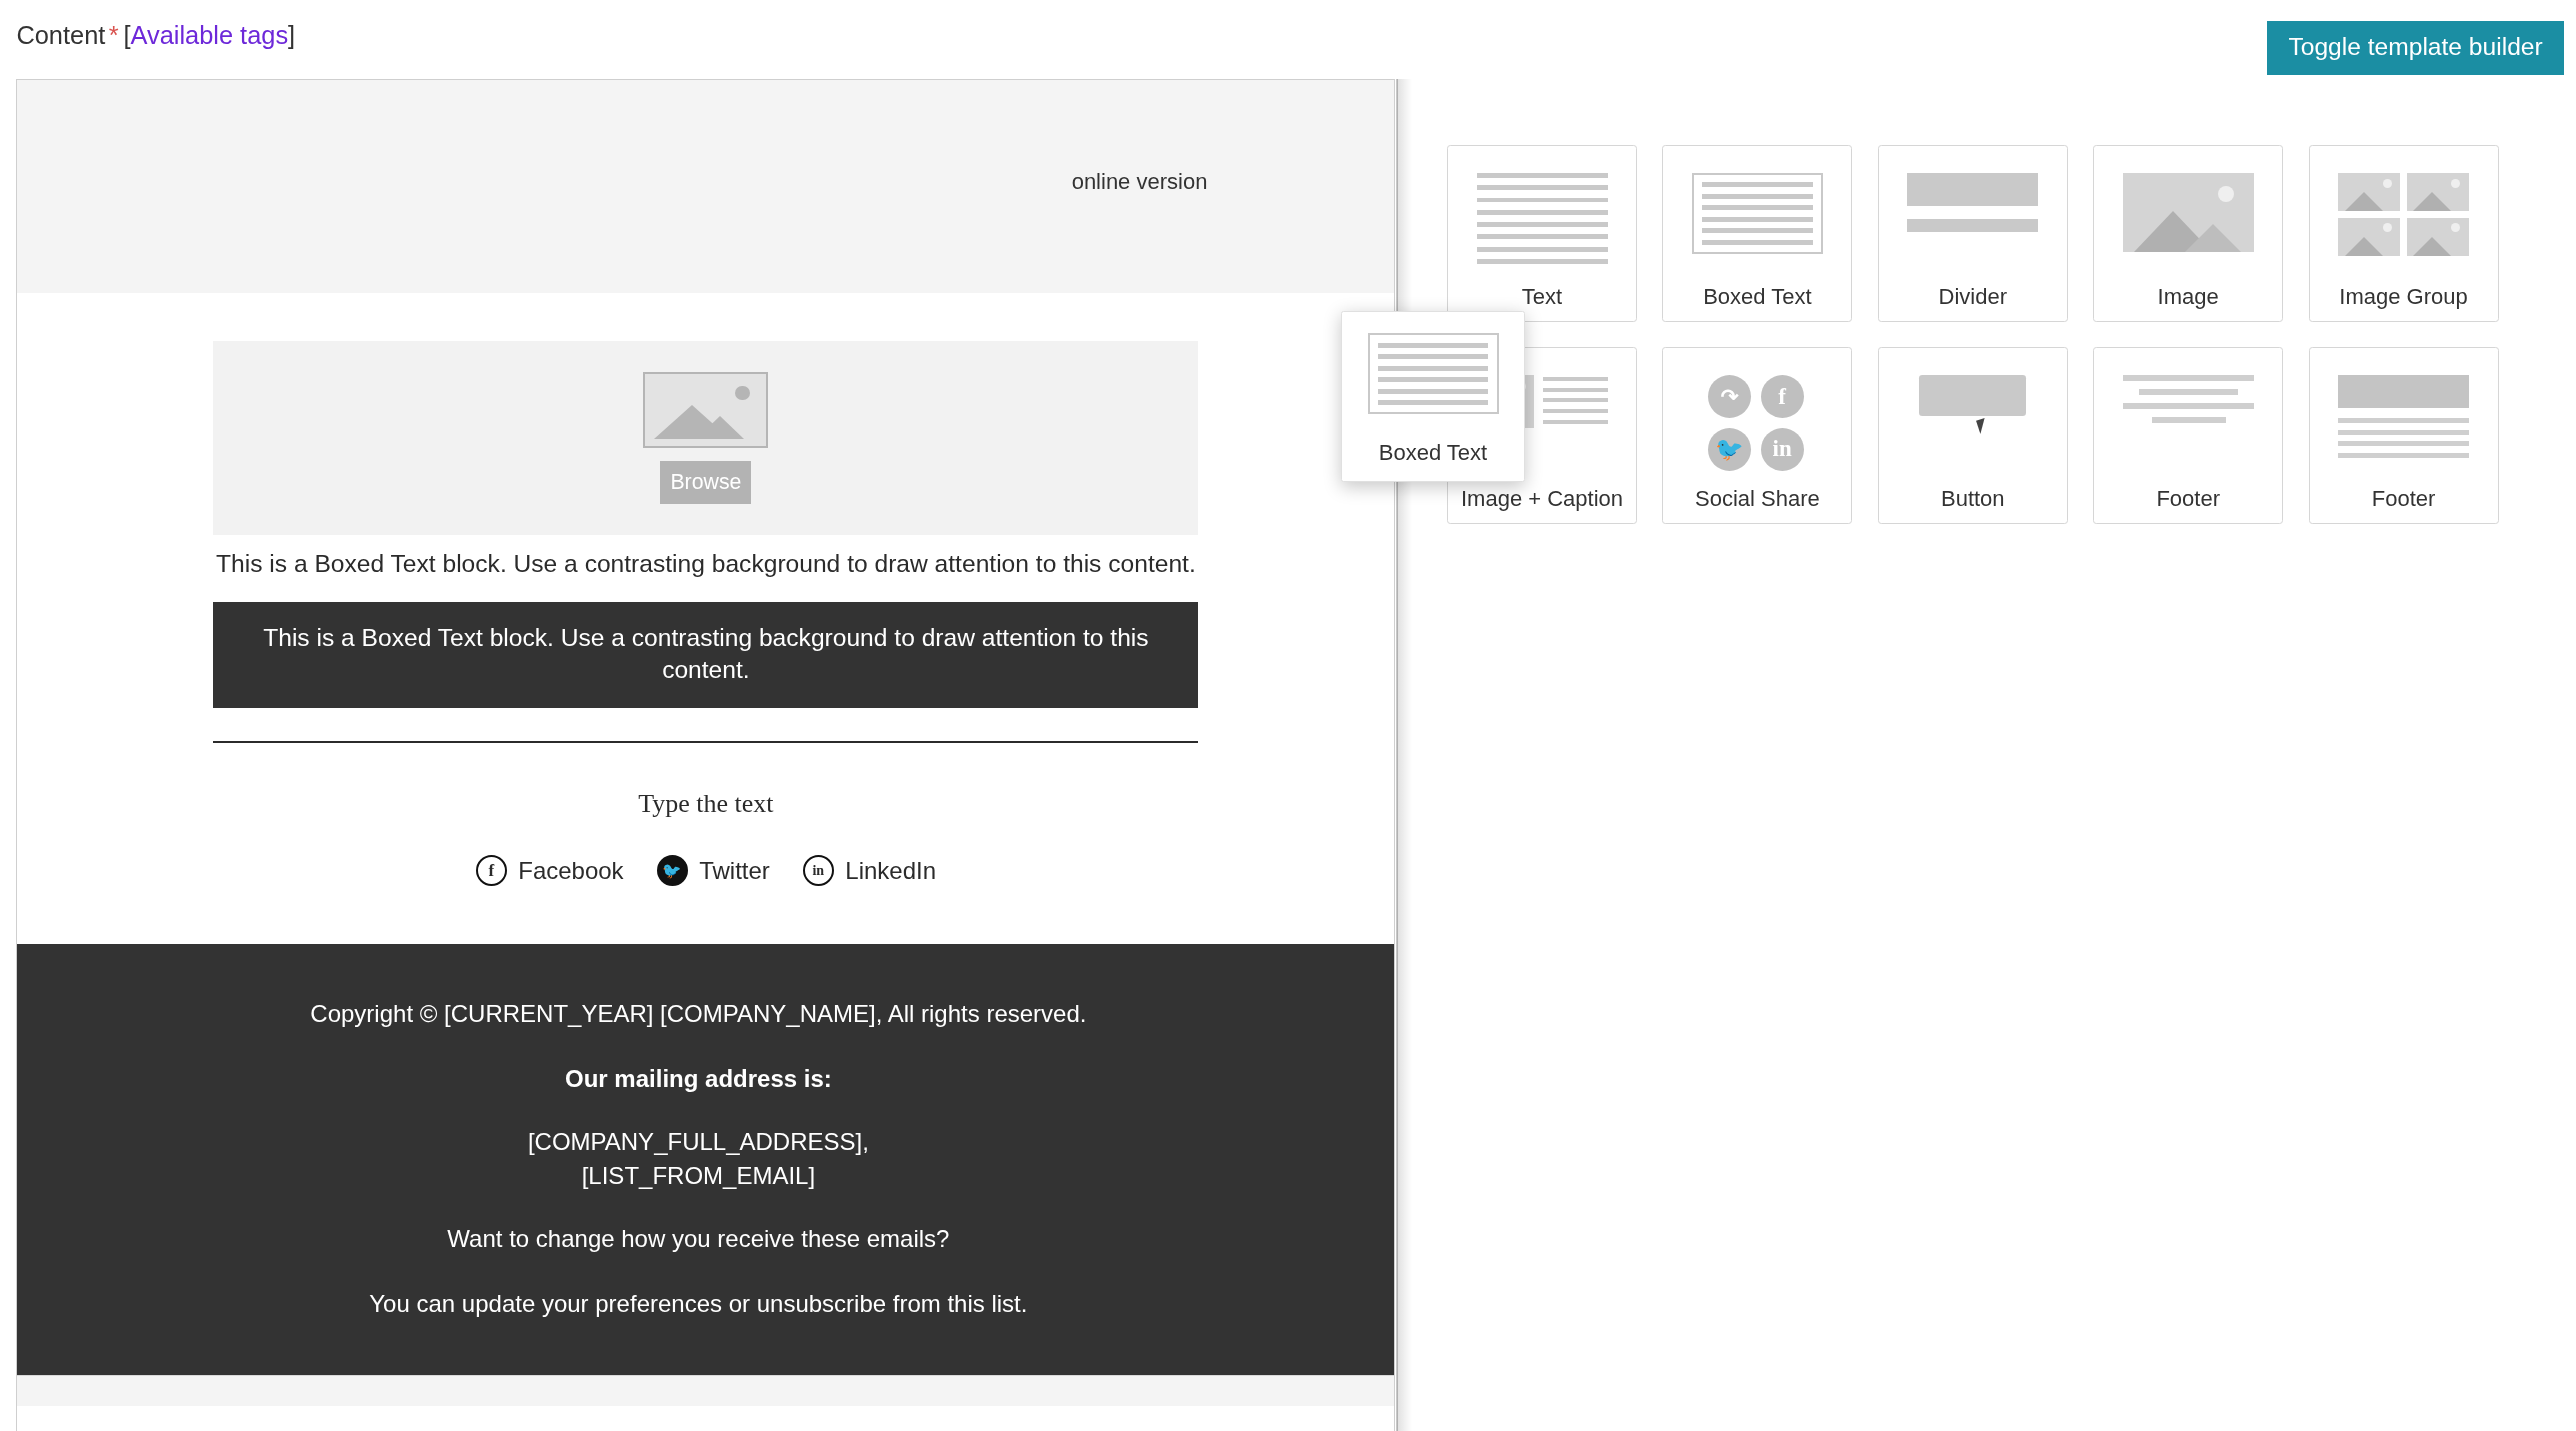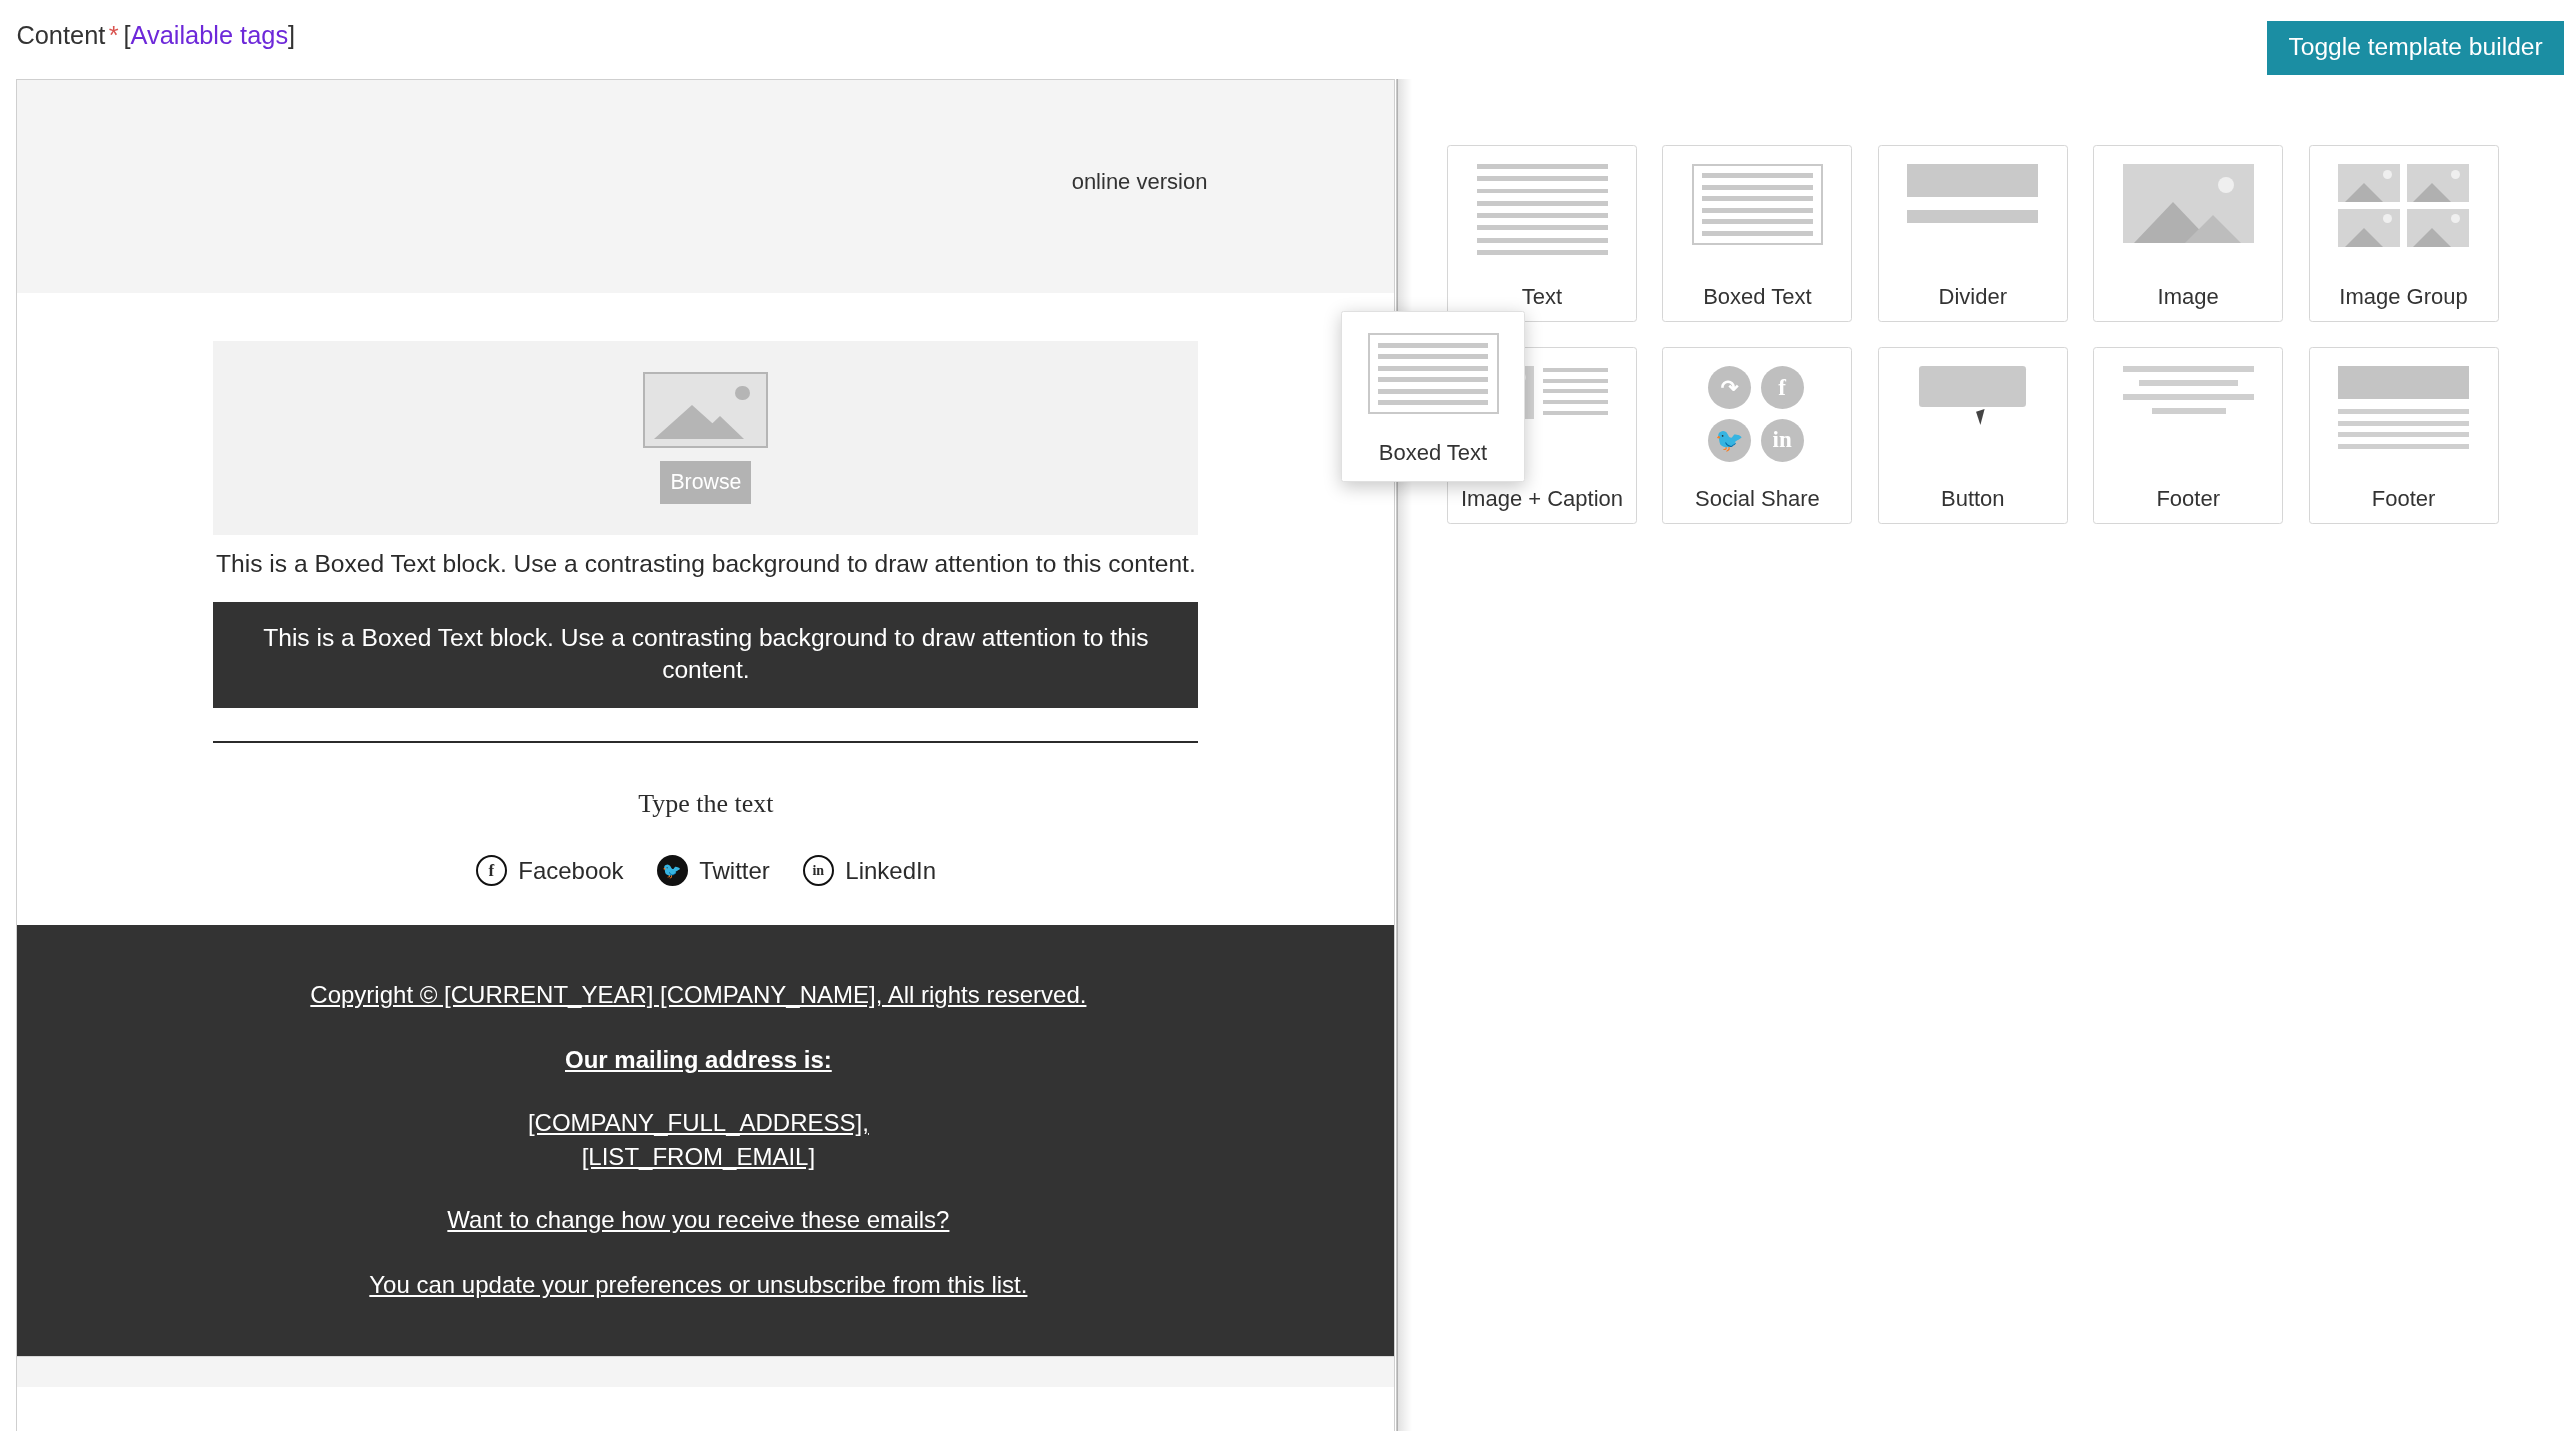--- a/index.html
+++ b/index.html
@@ -176,28 +176,27 @@
     font-weight: bold;
     font-family: "Liberation Serif", serif;
   }
   .social .si.fb { font-family: "Liberation Serif", serif; }
   .social .si.tw { background: #111; color: #fff; border-color:#111; font-size: 15.6px;}
   .social .si.li { font-size: 14px; font-weight: bold; }
   .social .lbl { margin-right: 33px; }
   .social .lbl:last-child { margin-right: 0; }
 
   .pv-footer {
-    margin-top: 39px;
+    margin-top: 58px;
     background: #333333;
     color: #ffffff;
     text-align: center;
     padding: 51px 49px 53px 34px;
     font-size: 24px;
     line-height: 1.55;
-    text-decoration: underline;
   }
   .pv-footer p { margin: 0 0 28px 0; }
   .pv-footer p:last-child { margin-bottom: 0; }
   .pv-footer .strong { font-weight: bold; }
   .pv-footer .addr { line-height: 1.38; }
 
   .pv-bottomstrip {
     height: 31px;
     background: #f4f4f4;
     border-top: 0.8px solid #d8d8d8;
@@ -233,21 +232,21 @@
     gap: 25.4px 25.4px;
   }
   .block-card {
     background: #ffffff;
     border: 0.8px solid #d6d6d6;
     border-radius: 3.3px;
     display: flex;
     flex-direction: column;
     align-items: center;
     justify-content: flex-start;
-    padding-top: 18px;
+    padding-top: 27px;
     cursor: grab;
     position: relative;
   }
   .block-card .cap {
     position: absolute;
     bottom: 11.5px;
     left: 0; right: 0;
     text-align: center;
     font-size: 22px;
     color: #333333;

